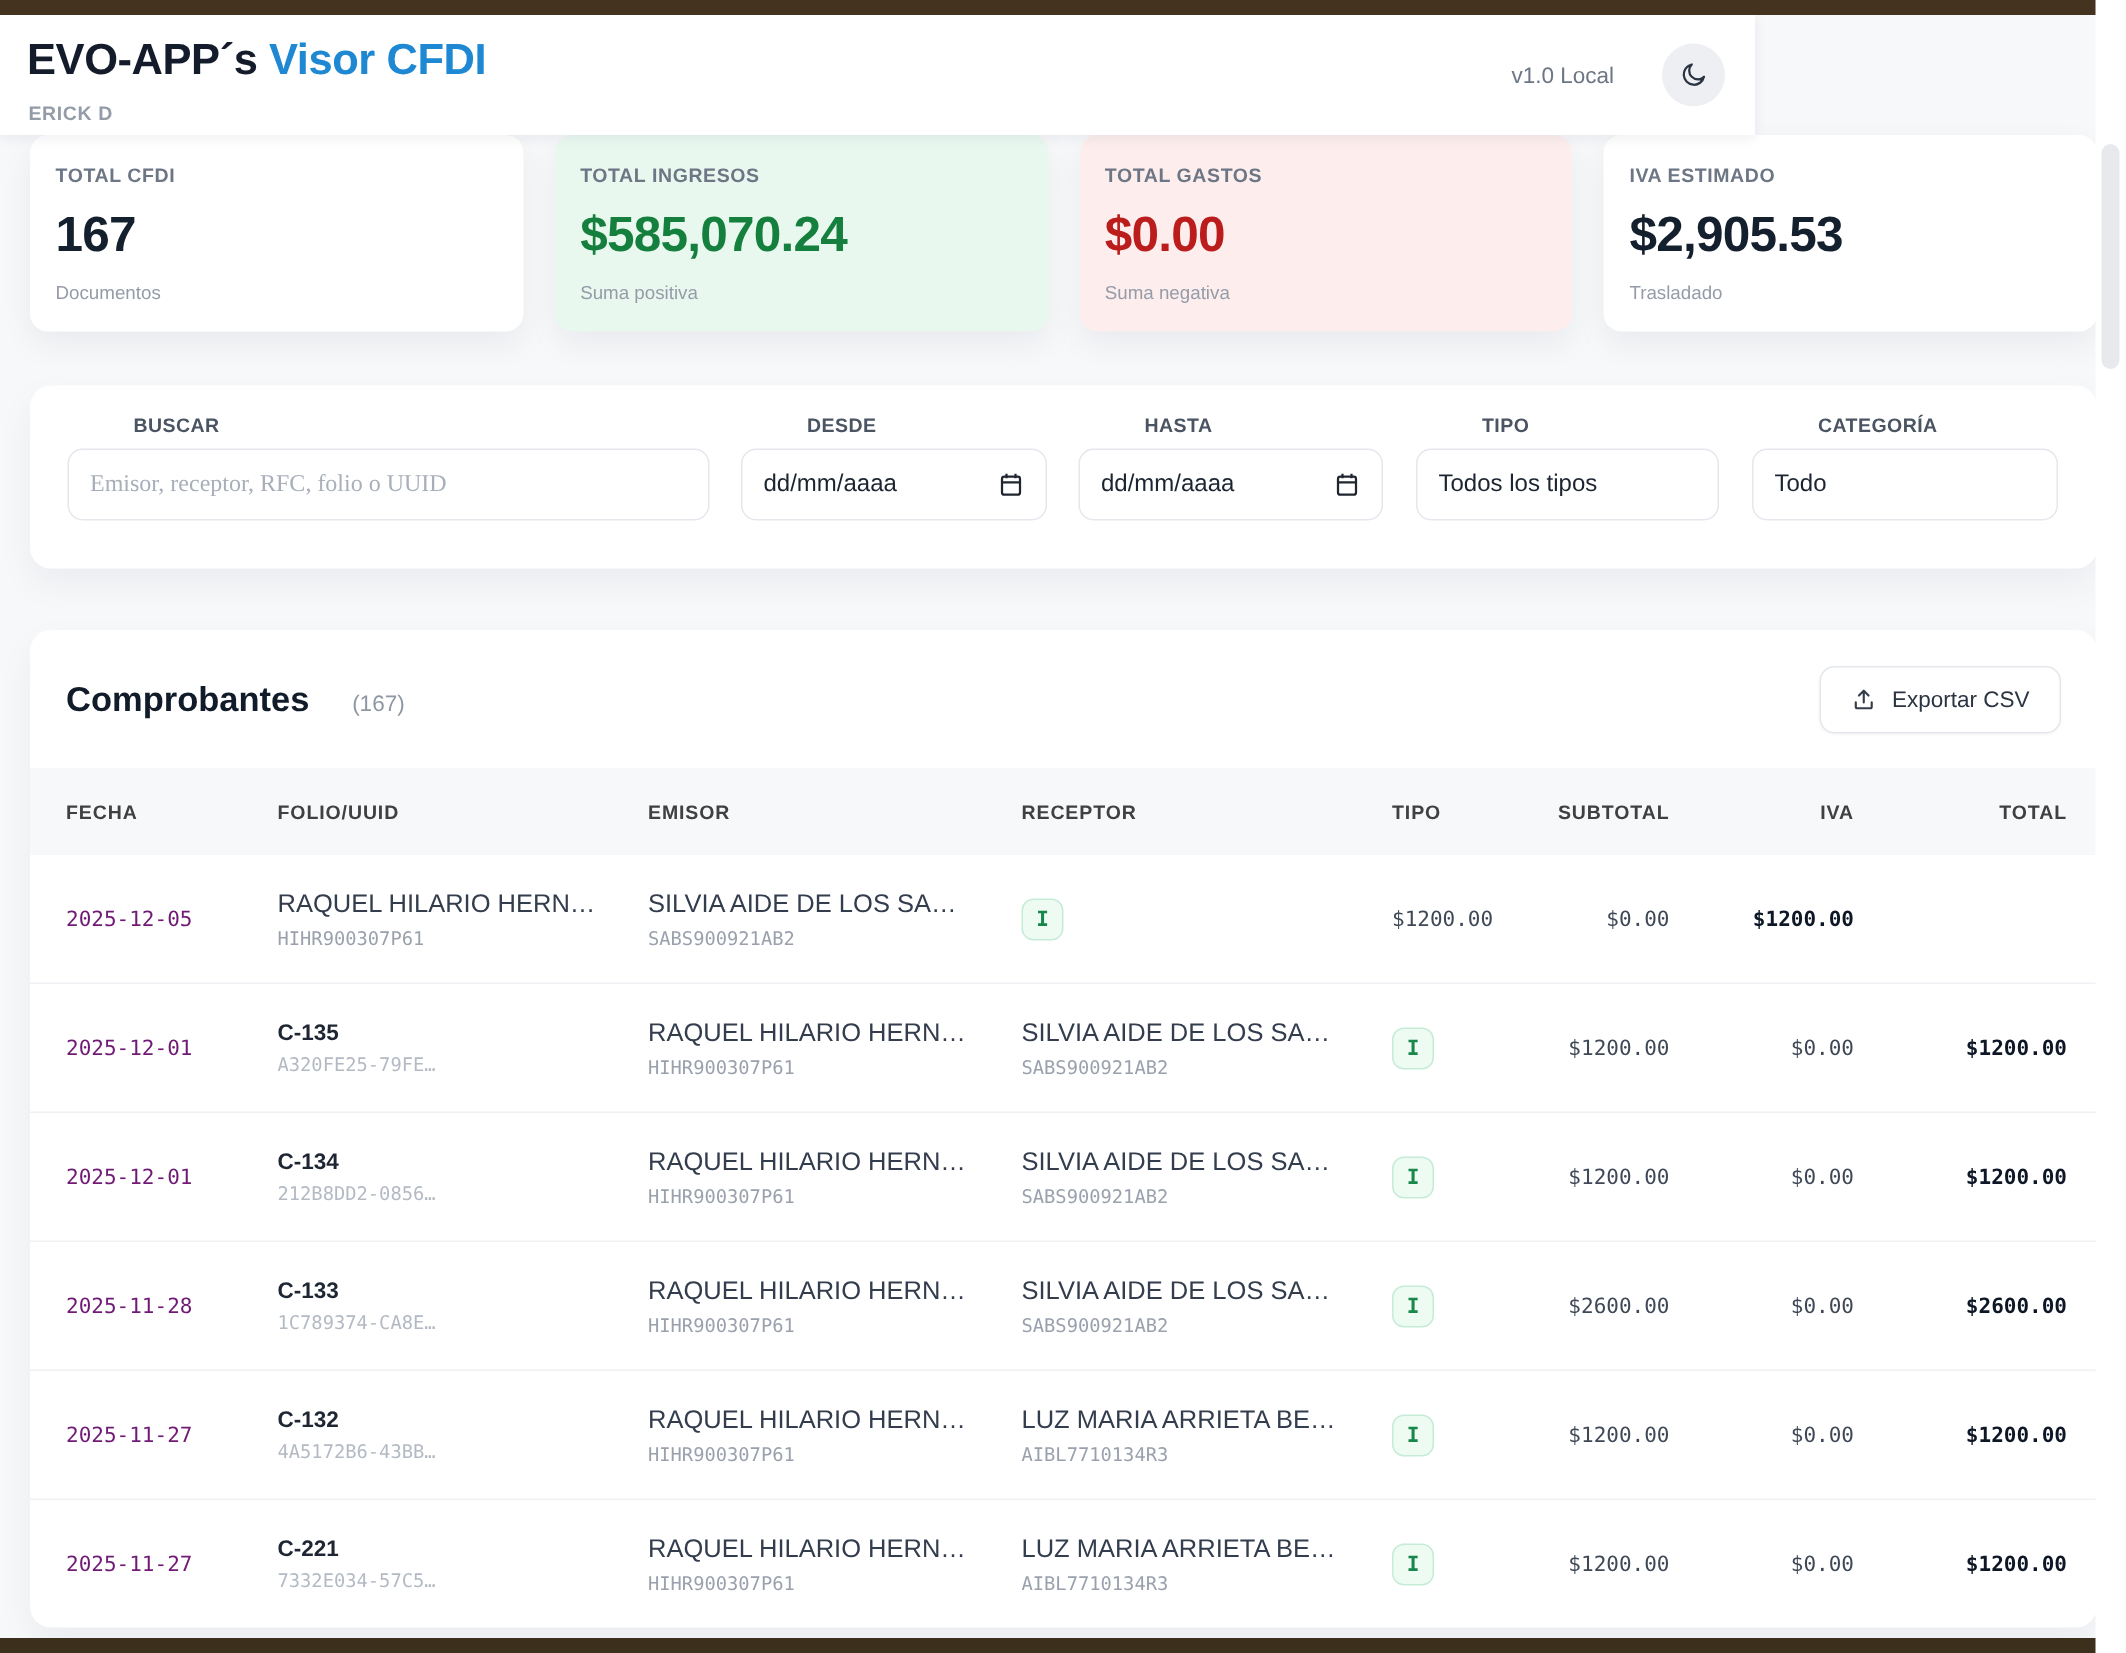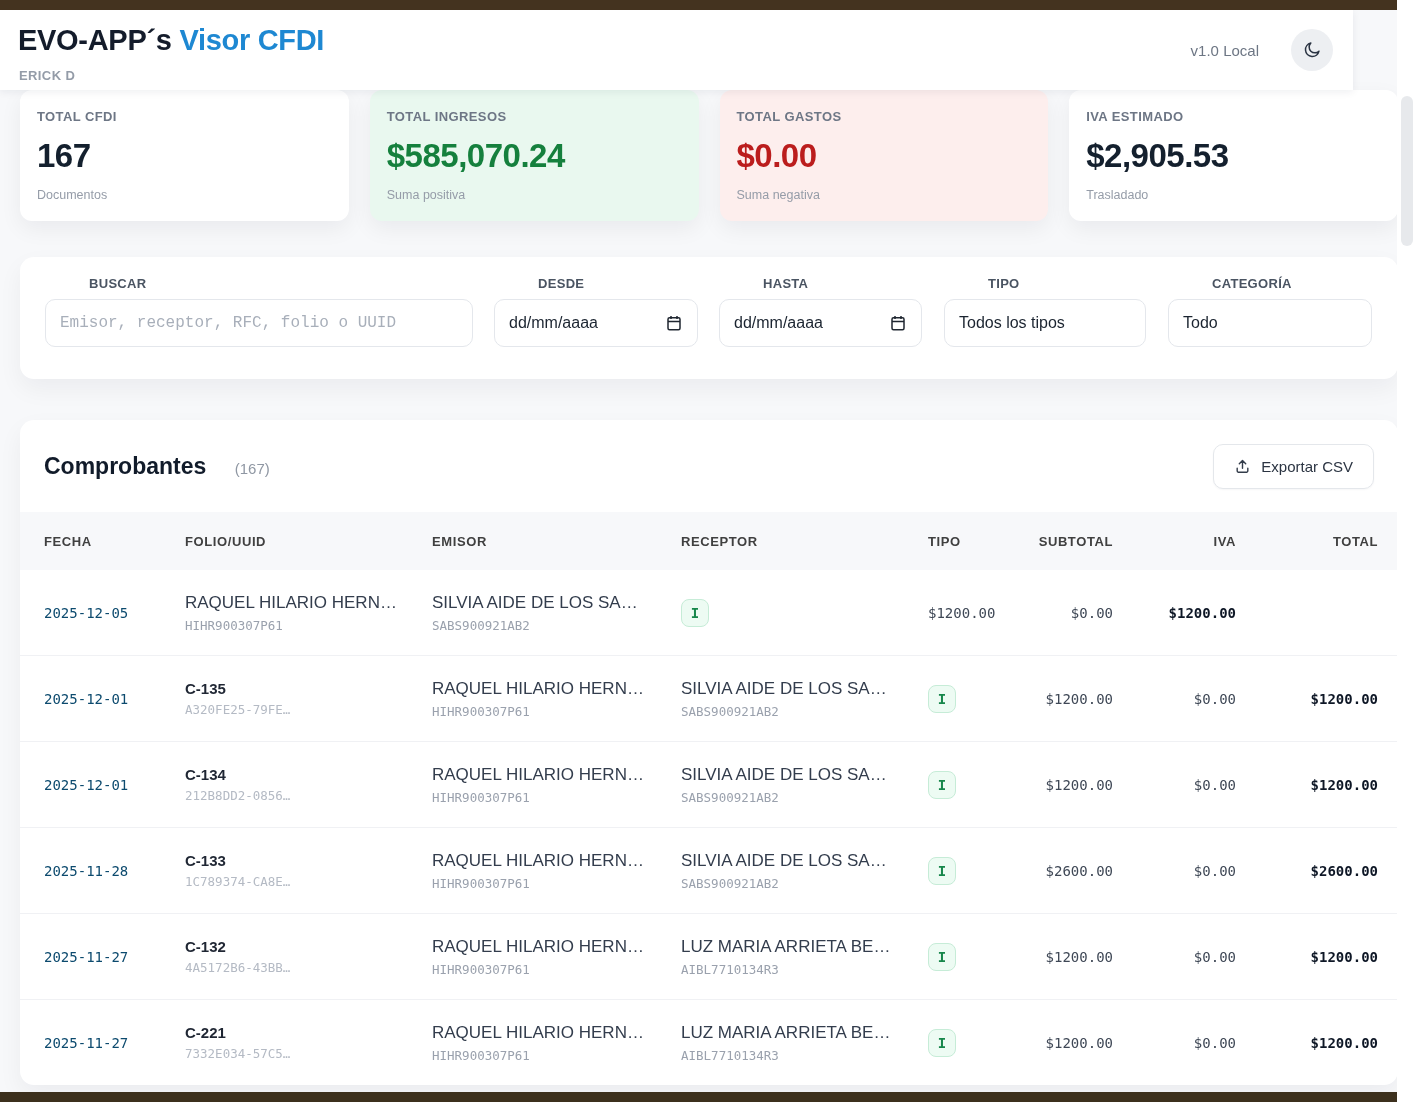--- a/index.html
+++ b/index.html
@@ -13,21 +13,21 @@
   }
   .mono { font-family:"DejaVu Sans Mono","Liberation Mono",monospace; }
 
   
   .topbar { position:absolute; top:0; left:0; width:1397px; height:10px; background:#44331f; z-index:6; }
   .bottombar { position:absolute; bottom:0; left:0; width:1397px; height:10px; background:#3c301d; z-index:6; }
   .scroll-strip { position:absolute; top:0; right:0; width:20px; height:1102px; background:#ffffff; z-index:5; }
   .scroll-thumb { position:absolute; top:96px; left:4px; width:12px; height:150px; border-radius:6px; background:#e7e9ec; }
 
   
-  .app-header { position:absolute; top:10px; left:0; width:1353px; height:80px; background:#ffffff;
+  .app-header { position:absolute; top:10px; left:0; width:1170px; height:80px; background:#ffffff;
                 box-shadow:0 2px 8px rgba(20,30,50,.07); z-index:4; }
   .title-line { position:absolute; left:18px; top:14px; font-size:29px; font-weight:800; color:#141c2b; letter-spacing:-0.3px; }
   .title-line .accent { color:#1e88d2; }
   .app-subtitle { position:absolute; left:19px; top:58px; font-size:13px; font-weight:700; color:#949ca8; letter-spacing:.4px; }
   .header-right { position:absolute; right:20px; top:0; height:80px; display:flex; align-items:center; gap:32px; }
   .version { font-size:15px; color:#6d7684; }
   .theme-toggle { width:42px; height:42px; border-radius:50%; background:#edeff2; border:none; cursor:pointer;
                   display:flex; align-items:center; justify-content:center; }
   .theme-toggle svg { width:20px; height:20px; }
 
@@ -45,21 +45,21 @@
   .card-sub { font-size:12.5px; color:#959ca8; }
 
   
   .filter-card { position:absolute; top:257px; left:20px; width:1378px; height:122px; background:#fff;
                  border-radius:14px; box-shadow:0 10px 24px rgba(16,24,40,.05); }
   .field { position:absolute; }
   .field-label { font-size:13px; font-weight:700; color:#4a5462; letter-spacing:.3px; margin-bottom:8px;padding-left:44px; }
   .input-like, .search-input { height:48px; border:1px solid #e4e7ec; border-radius:10px; background:#fff;
                  display:flex; align-items:center; justify-content:space-between; padding:0 14px;
                  font-size:16px; color:#1b2430; width:100%; }
-  .search-input { display:block; outline:none; font-family:Liberation Mono, monospace; }
+  .search-input { display:block; outline:none; font-family:Liberation Serif, serif; }
   .search-input::placeholder { color:#a8afba; }
   .input-like svg { width:18px; height:18px; flex:0 0 auto; }
 
   
   .table-card { position:absolute; top:420px; left:20px; width:1378px; height:665px; background:#fff;
                 border-radius:14px; box-shadow:0 10px 24px rgba(16,24,40,.05); overflow:hidden; }
   .table-head { height:92px; display:flex; align-items:center; justify-content:space-between; padding:0 24px; }
   .table-title { font-size:23px; font-weight:800; color:#111b2a; }
   .table-count { font-size:15px; font-weight:400; color:#8f97a3; margin-left:24px; }
   .export-btn { height:45px; padding:0 20px; display:flex; align-items:center; gap:10px; background:#fff;
@@ -67,21 +67,21 @@
                 font-family:"Liberation Sans",sans-serif; box-shadow:0 1px 2px rgba(16,24,40,.04); }
   .export-btn svg { width:17px; height:17px; }
 
   .tgrid { display:grid; grid-template-columns:141px 247px 249px 247px 60px 125px 123px 142px;
            padding:0 20px 0 24px; align-items:center; }
   .thead { height:58px; background:#f7f8fa; }
   .th { font-size:13px; font-weight:700; color:#404040; letter-spacing:.6px; }
   .th.right { text-align:right; }
 
   .trow { height:86px; border-bottom:1px solid #f0f1f4; }
-  .cell-fecha { font-size:14px; color:#0c4a6e; }
+  .cell-fecha { font-size:14px; color:#701a75; }
   .folio-main { font-size:15px; font-weight:700; color:#1f2633; margin-bottom:5px; }
   .party-name { font-size:17px; font-weight:400; color:#333d4d; margin-bottom:5px; white-space:nowrap; }
   .sub { font-size:12.5px; color:#b4bac4; }
   .party .sub { color:#9aa1ad; }
   .badge { display:inline-flex; width:28px; height:28px; border-radius:8px; align-items:center; justify-content:center;
            background:#edfbf3; border:1px solid #c6ecd7; color:#17874b; font-size:14px; font-weight:600;
            font-family:"DejaVu Sans Mono","Liberation Mono",monospace; }
   .num { text-align:right; font-size:14px; color:#3f4856; }
   .total { text-align:right; font-size:14px; font-weight:bold; color:#0e1726; }
 </style>

